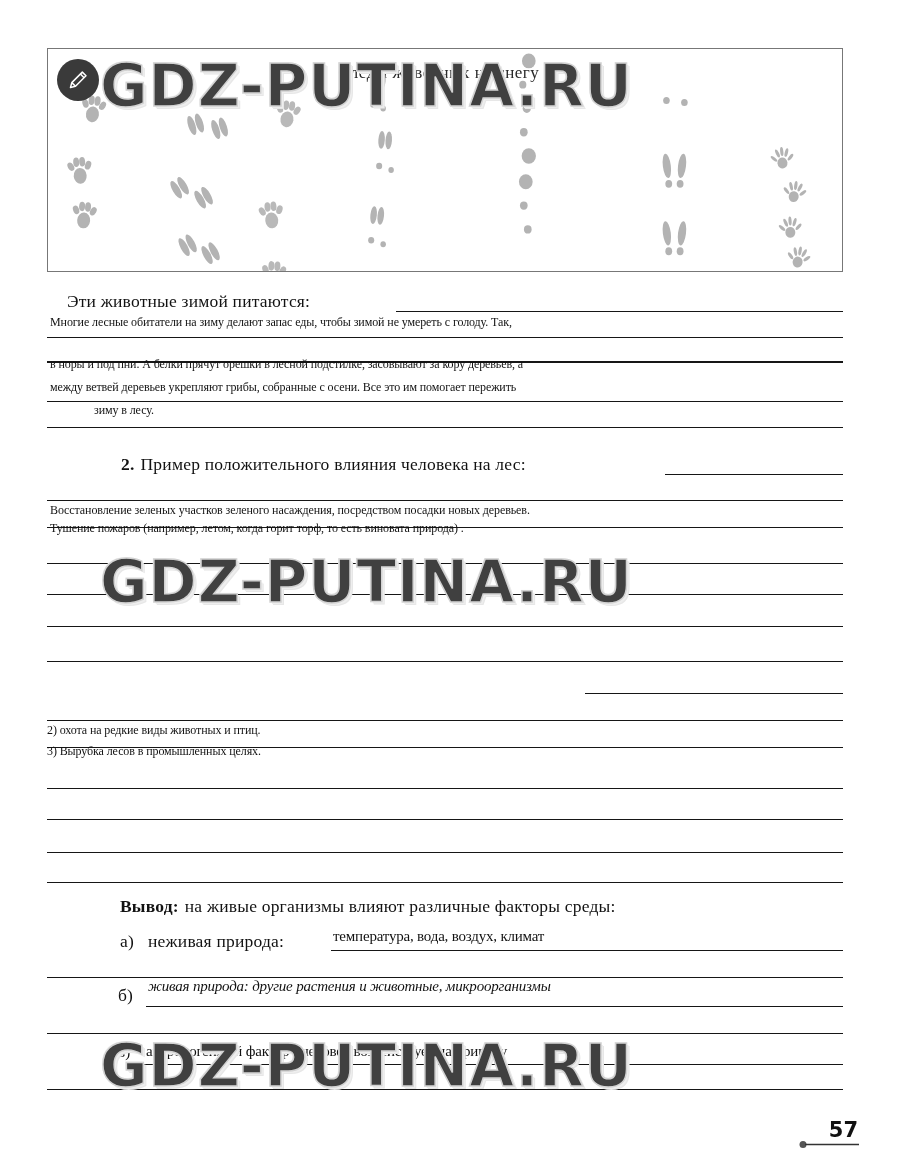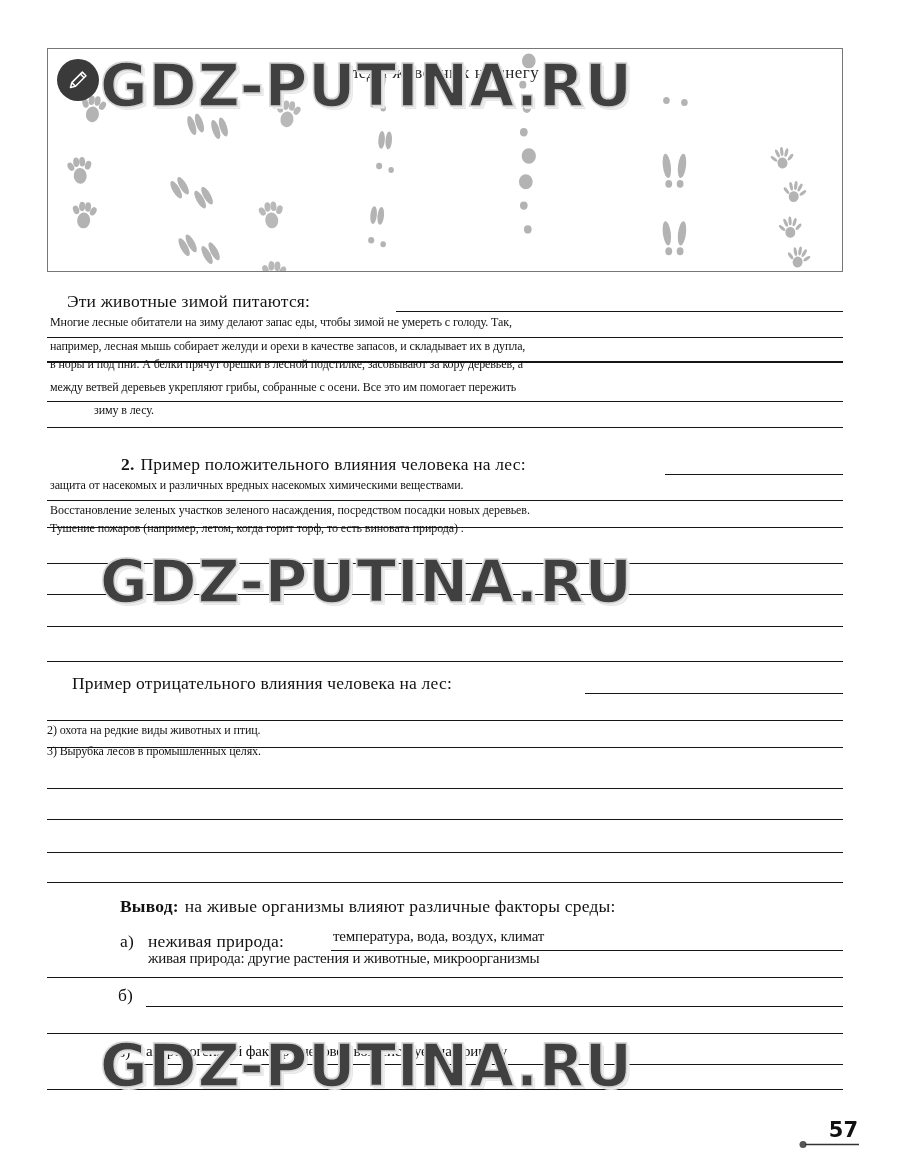--- a/index.html
+++ b/index.html
@@ -256,49 +256,46 @@
   <div class="wm wm-1">GDZ-PUTINA.RU</div>
   <div class="wm wm-2">GDZ-PUTINA.RU</div>
   <div class="wm wm-3">GDZ-PUTINA.RU</div>
 
   <div class="txt prompt" style="left:67px; top:291px;">Эти животные зимой питаются:</div>
   <div class="short-rule" style="left:396px; top:311px; width:447px;"></div>
 
   <div class="txt answer" style="left:50px; top:315px;">Многие лесные обитатели на зиму делают запас еды, чтобы зимой не умереть с голоду. Так,</div>
   <div class="rule" style="top:337px;"></div>
 
-  <div class="txt answer" style="left:50px; top:339px;">например, лесная мышь собирает желуди и орехи в качестве запасов, и складывает их в дупла,</div>
   <div class="rule" style="top:361px;"></div>
 
   <div class="txt answer" style="left:50px; top:357px;">в норы и под пни. А белки прячут орешки в лесной подстилке, засовывают за кору деревьев, а</div>
   <div class="rule" style="top:362px;"></div>
 
   <div class="txt answer" style="left:50px; top:380px;">между ветвей деревьев укрепляют грибы, собранные с осени. Все это им помогает пережить</div>
   <div class="rule" style="top:401px;"></div>
 
   <div class="txt answer" style="left:50px; top:403px;margin-left:44px;">зиму в лесу.</div>
   <div class="rule" style="top:427px;"></div>
 
   <div class="txt prompt" style="left:121px; top:454px;"><b>2.</b><span style="padding-left:6px;font-family:Liberation Serif, serif;">Пример положительного влияния человека на лес:</span></div>
   <div class="short-rule" style="left:665px; top:474px; width:178px;"></div>
 
-  <div class="txt answer" style="left:50px; top:478px;">защита от насекомых и различных вредных насекомых химическими веществами.</div>
   <div class="rule" style="top:500px;"></div>
 
   <div class="txt answer" style="left:50px; top:503px;">Восстановление зеленых участков зеленого насаждения, посредством посадки новых деревьев.</div>
   <div class="rule" style="top:527px;"></div>
 
   <div class="txt answer" style="left:50px; top:521px;">Тушение пожаров (например, летом, когда горит торф, то есть виновата природа) .</div>
 
   <div class="rule" style="top:563px;"></div>
   <div class="rule" style="top:594px;"></div>
   <div class="rule" style="top:626px;"></div>
   <div class="rule" style="top:661px;"></div>
 
-  <div class="txt prompt" style="left:72px; top:673px;">Пример отрицательного влияния человека на лес:</div>
   <div class="short-rule" style="left:585px; top:693px; width:258px;"></div>
 
   <div class="rule" style="top:720px;"></div>
 
   <div class="txt answer" style="left:47px; top:723px;">2) охота на редкие виды животных и птиц.</div>
   <div class="rule" style="top:747px;"></div>
 
   <div class="txt answer" style="left:47px; top:744px;">3) Вырубка лесов в промышленных целях.</div>
 
   <div class="rule" style="top:788px;"></div>
@@ -309,21 +306,21 @@
   <div class="txt prompt" style="left:120px; top:896px;"><b>Вывод:</b><span style="padding-left:6px;">на живые организмы влияют различные факторы среды:</span></div>
 
   <div class="txt prompt" style="left:120px; top:931px;">а)</div>
   <div class="txt prompt" style="left:148px; top:931px;">неживая природа:</div>
   <div class="txt answer-sm" style="left:333px; top:928px;">температура, вода, воздух, климат</div>
   <div class="short-rule" style="left:331px; top:950px; width:512px;"></div>
 
   <div class="rule" style="top:977px;"></div>
 
   <div class="txt prompt" style="left:118px; top:985px;">б)</div>
-  <div class="txt answer-sm" style="left:148px; top:950px;">живая природа: другие растения и животные, микроорганизмы</div>
+  <div class="txt answer-sm" style="left:148px; top:978px;font-style:italic;">живая природа: другие растения и животные, микроорганизмы</div>
   <div class="short-rule" style="left:146px; top:1006px; width:697px;"></div>
 
   <div class="rule" style="top:1033px;"></div>
 
   <div class="txt prompt" style="left:118px; top:1044px; font-size:15px;">в)</div>
   <div class="txt answer-sm" style="left:146px; top:1043px;">антропогенный фактор - человек воздействует на природу</div>
   <div class="short-rule" style="left:144px; top:1064px; width:699px;"></div>
 
   <div class="rule" style="top:1089px;"></div>
 

